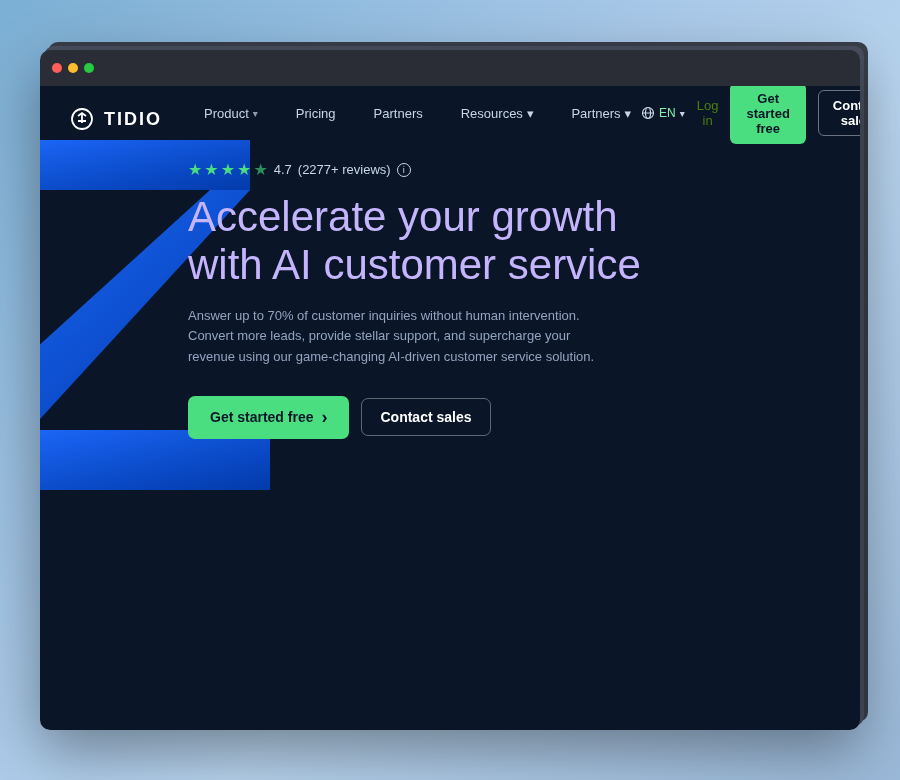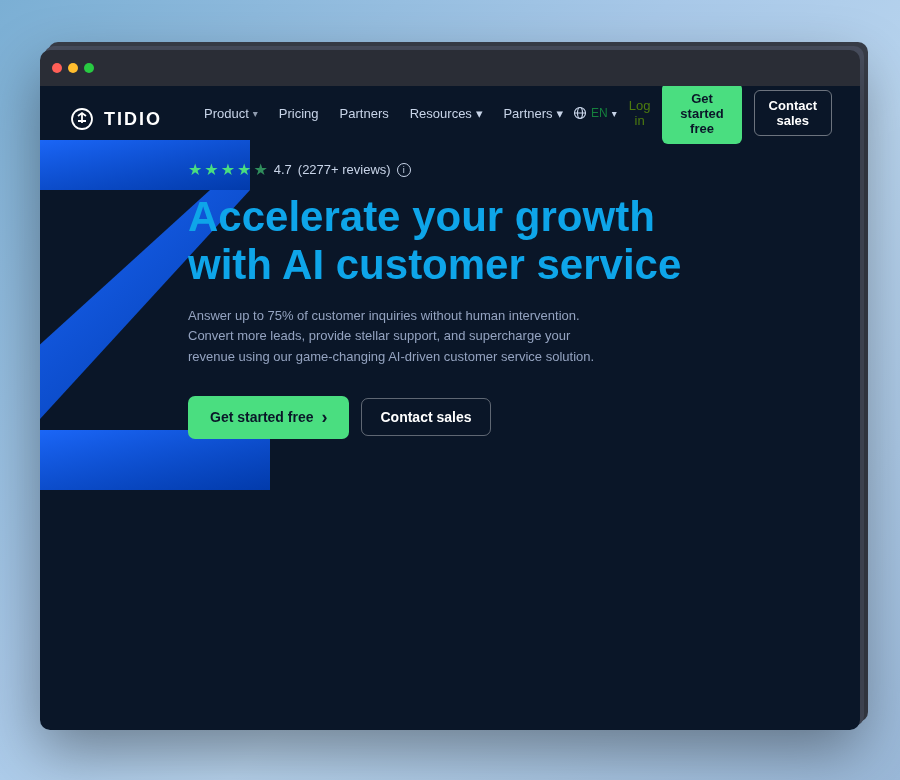--- a/index.html
+++ b/index.html
@@ -106,21 +106,21 @@
     .logo-text {
       color: white;
       font-size: 18px;
       font-weight: 700;
       letter-spacing: 2px;
     }
 
     .nav-links {
       display: flex;
       align-items: flex-end;
-      gap: 1px;
+      gap: 18px;
       flex: 1;
     }
 
     .nav-item {
       color: #c8d4e8;
       font-size: 13px;
       padding: 6px 10px;
       cursor: pointer;
       display: flex;
       align-items: center;
@@ -233,23 +233,23 @@
       border-radius: 50%;
       display: inline-flex;
       align-items: center;
       justify-content: center;
       font-size: 9px;
       color: #c8d4e8;
       cursor: pointer;
     }
 
     .hero-title {
-      color: #0ea5e9;
+      color: #c4b5fd;
       font-size: 42px;
-      font-weight: 700;
+      font-weight: 400;
       line-height: 1.15;
       margin-bottom: 16px;
       max-width: 560px;
     }
 
     .hero-subtitle {
       color: #94a3c0;
       font-size: 13px;
       line-height: 1.6;
       max-width: 420px;
@@ -389,21 +389,21 @@
           </div>
         </div>
 
         <div class="nav-right">
           <div class="lang-selector">
             <svg class="globe-icon" viewBox="0 0 14 14" fill="none">
               <circle cx="7" cy="7" r="5.5" stroke="#c8d4e8" stroke-width="1.2"></circle>
               <ellipse cx="7" cy="7" rx="2.5" ry="5.5" stroke="#c8d4e8" stroke-width="1.2"></ellipse>
               <line x1="1.5" y1="7" x2="12.5" y2="7" stroke="#c8d4e8" stroke-width="1.2"></line>
             </svg>
-            <span style="color:#15803d;font-size:12px;">EN</span>
+            <span style="color:#86efac;font-size:12px;">EN</span>
             <span style="color:#c8d4e8;font-size:10px;">▾</span>
           </div>
           <button class="login-btn">Log in</button>
           <button class="btn-get-started">Get started free</button>
           <button class="btn-contact-sales">Contact sales</button>
         </div>
       </nav>
 
       <div class="hero">
 
@@ -435,21 +435,21 @@
             <span class="rating-text">4.7</span>
             <span class="rating-text">(2277+ reviews)</span>
             <span class="info-icon">i</span>
           </div>
 
           <h1 class="hero-title">
             <span>Accelerate your growth</span><br>
             <span>with AI customer service</span>
           </h1>
 
-          <p class="hero-subtitle">Answer up to 75% of customer inquiries without human intervention. Convert more leads, provide stellar support, and supercharge your revenue using our game-changing AI-driven customer service solution.</p>
+          <p class="hero-subtitle">Answer up to 70% of customer inquiries without human intervention. Convert more leads, provide stellar support, and supercharge your revenue using our game-changing AI-driven customer service solution.</p>
 
           <div class="hero-buttons">
             <button class="btn-hero-primary">
               <span>Get started free</span>
               <span style="font-size:18px;">›</span>
             </button>
             <button class="btn-hero-secondary">Contact sales</button>
           </div>
         </div>
 

